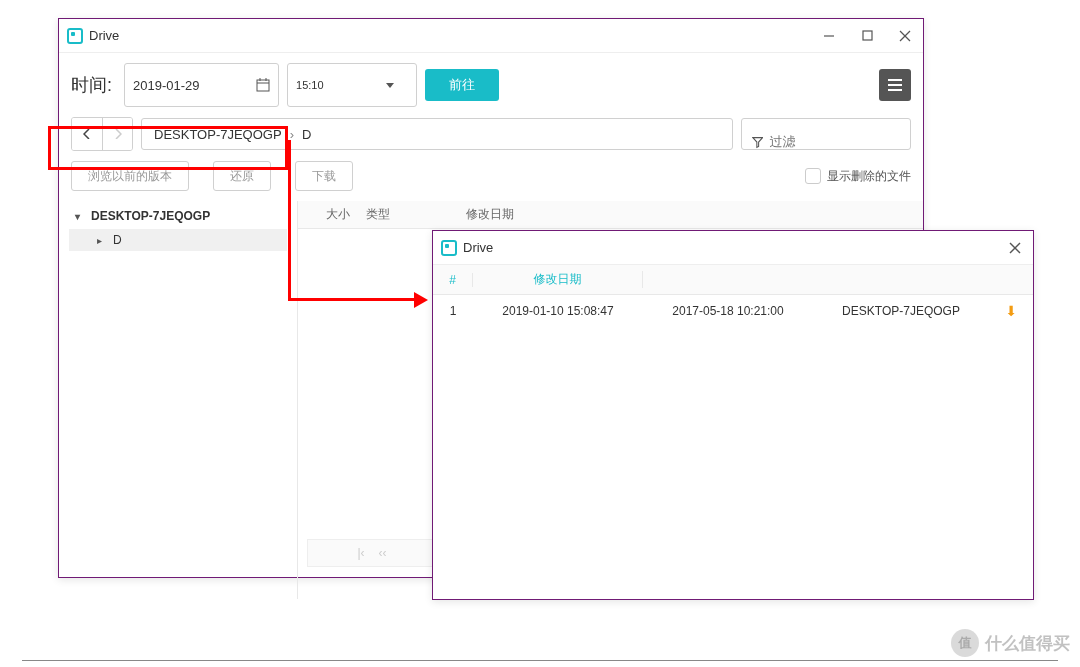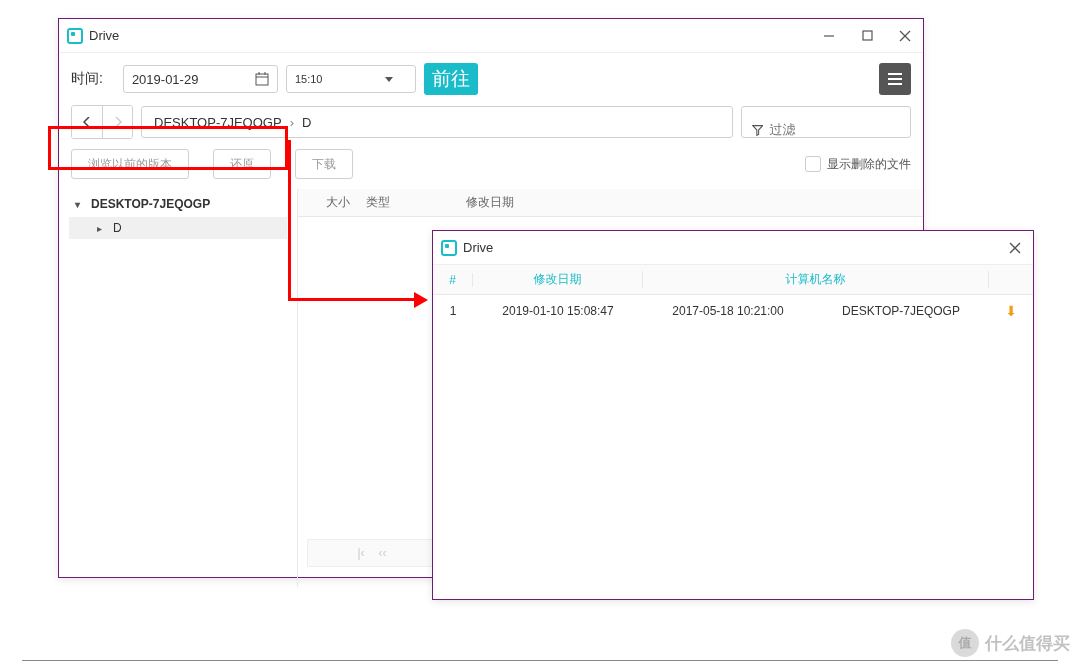--- a/index.html
+++ b/index.html
@@ -9,27 +9,27 @@
     .main-window { left: 58px; top: 18px; width: 866px; height: 560px; }
     
     .titlebar { display: flex; align-items: center; height: 34px; padding: 0 8px; border-bottom: 1px solid #eee; }
     .app-icon { width: 16px; height: 16px; border: 2px solid #19bcc8; border-radius: 3px; margin-right: 6px; position: relative; }
     .app-icon::after { content: ''; position: absolute; left: 2px; top: 2px; width: 4px; height: 4px; background: #19bcc8; border-radius: 1px; }
     .app-title { font-size: 13px; color: #333; flex: 1; }
     .win-controls { display: flex; gap: 18px; align-items: center; }
     .win-btn { width: 20px; height: 20px; display: flex; align-items: center; justify-content: center; cursor: pointer; color: #555; }
     
     .toolbar1 { display: flex; align-items: center; padding: 10px 12px; gap: 8px; }
-    .label { font-size: 14px; color: #333; margin-right: 12px; }
-    .input-group { display: flex; align-items: center; border: 1px solid #d0d0d0; border-radius: 3px; height: 28px; padding: 0 8px; background: #fff; }
+    .label { font-size: 18px; color: #333; margin-right: 4px; }
+    .input-group { display: flex; align-items: center; border: 1px solid #d0d0d0; border-radius: 3px; height: 44px; padding: 0 8px; background: #fff; }
     .date-input { width: 120px; font-size: 13px; color: #333; }
     .time-input { width: 60px; font-size: 11px; color: #333; }
     .cal-icon { width: 14px; margin-left: auto; }
     .dropdown-arrow { margin-left: 30px; }
-    .go-btn { background: #19bcc8; color: #fff; border: none; border-radius: 3px; height: 32px; padding: 0 8px; font-size: 19px; cursor: pointer; }
+    .go-btn { background: #19bcc8; color: #fff; border: none; border-radius: 3px; height: 32px; padding: 0 24px; font-size: 13px; cursor: pointer; }
     .spacer { flex: 1; }
     .right-icon-btn { width: 32px; height: 32px; background: #555; border-radius: 3px; display: flex; align-items: center; justify-content: center; color: #fff; }
     
     .toolbar2 { display: flex; align-items: center; padding: 0 12px 10px 12px; gap: 8px; }
     .nav-btns { display: flex; border: 1px solid #d0d0d0; border-radius: 3px; overflow: hidden; }
     .nav-btn { width: 30px; height: 32px; display: flex; align-items: center; justify-content: center; background: #fff; cursor: pointer; color: #666; }
     .nav-btn + .nav-btn { border-left: 1px solid #d0d0d0; }
     .nav-btn.disabled { color: #ccc; }
     .breadcrumb { flex: 1; border: 1px solid #d0d0d0; border-radius: 3px; height: 32px; display: flex; align-items: center; padding: 0 12px; font-size: 13px; color: #333; gap: 8px; }
     .filter-box { border: 1px solid #d0d0d0; border-radius: 3px; height: 32px; display: flex; align-items: flex-end; padding: 0 10px; width: 170px; }
@@ -213,21 +213,20 @@
         <svg width="12" height="12" viewBox="0 0 12 12">
             <line x1="1" y1="1" x2="11" y2="11" stroke="currentColor" stroke-width="1.4"></line>
             <line x1="11" y1="1" x2="1" y2="11" stroke="currentColor" stroke-width="1.4"></line>
           </svg>
       </div>
     </div>
   </div>
   <div class="popup-header">
     <div class="ph ph-idx">#</div>
     <div class="ph ph-modified">修改日期</div>
-    <div class="ph ph-computer">计算机名称</div>
     <div class="ph ph-action"></div>
   </div>
   <div class="popup-row">
     <div class="ph-idx">1</div>
     <div class="ph-created">2019-01-10 15:08:47</div>
     <div class="ph-modified">2017-05-18 10:21:00</div>
     <div class="ph-computer">DESKTOP-7JEQOGP</div>
     <div class="ph-action dl-arrow">⬇</div>
   </div>
 </div>

